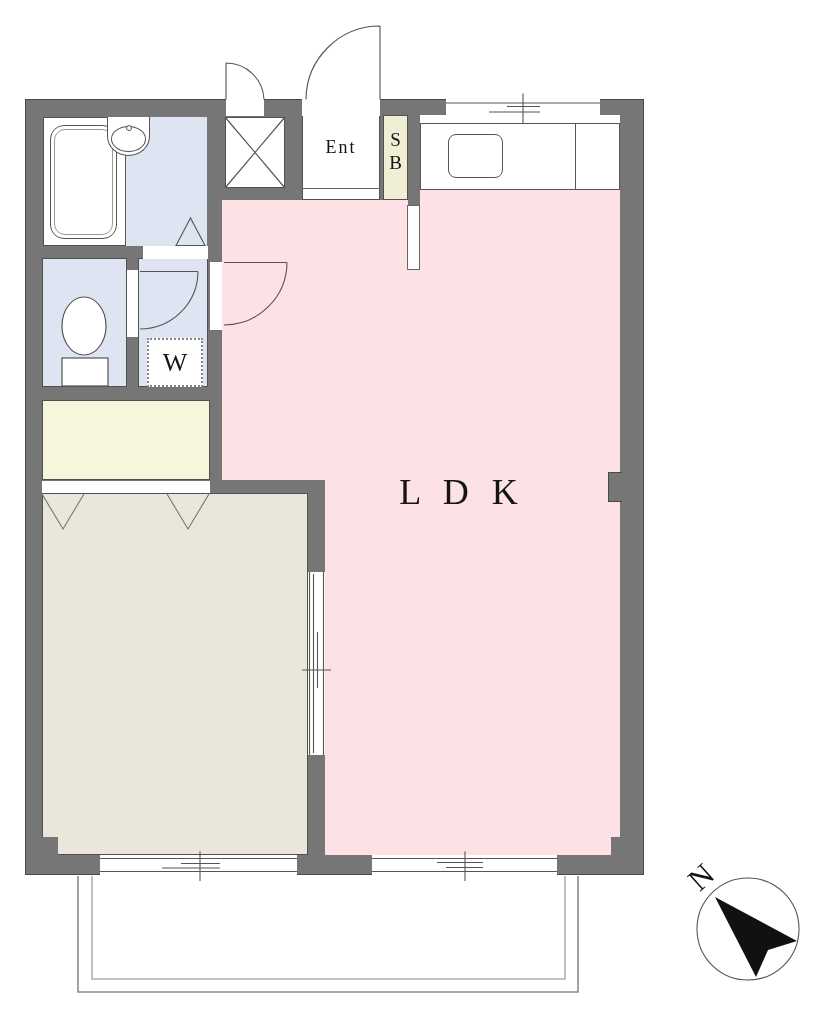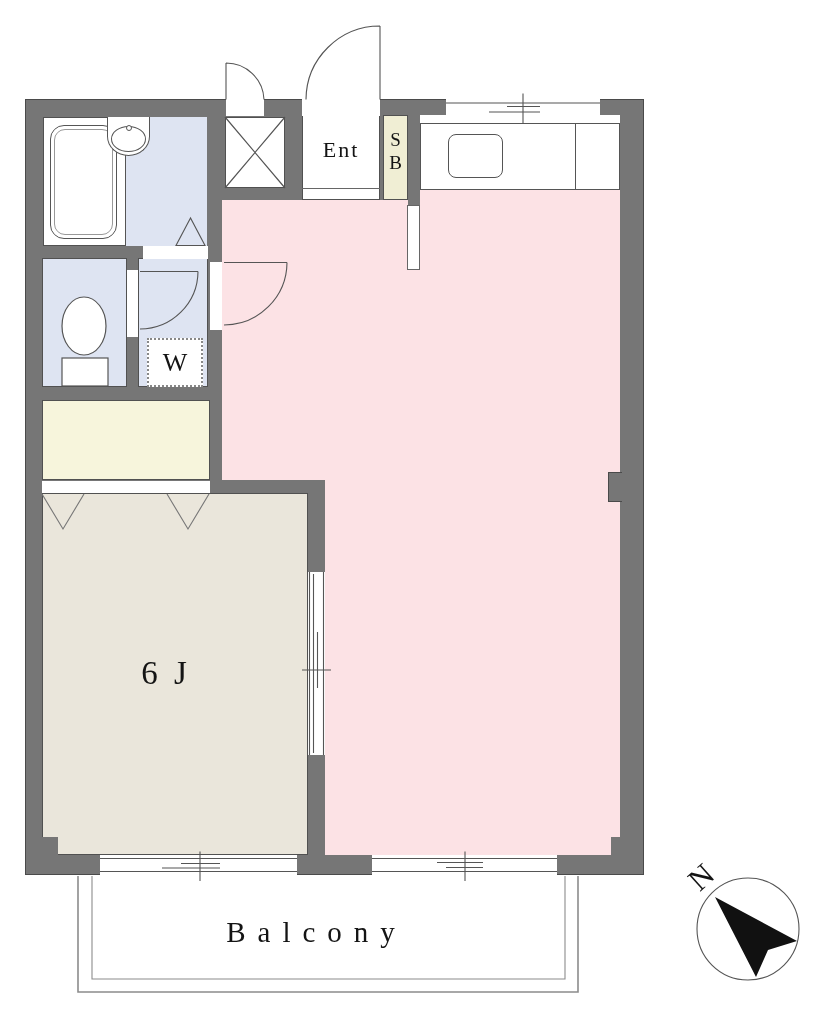--- a/index.html
+++ b/index.html
@@ -108,21 +108,20 @@
     <g stroke="#8c8c8c" fill="none">
       <polyline points="78,876 78,992 578,992 578,876" stroke-width="1.6"></polyline>
       <polyline points="92,876 92,979 565,979 565,876" stroke-width="1.1"></polyline>
     </g>
     <g>
       <circle cx="748" cy="929" r="51" stroke="#555" stroke-width="1.1" fill="#ffffff"></circle>
       <polygon points="715,897 797,941 768,950 756,977" fill="#111" stroke="none"></polygon>
     </g>
   </svg>
 
-  <div class="abs lbl" style="left:302px;top:138px;width:78px;height:30px;font-size:22px;">Ent</div>
+  <div class="abs lbl" style="left:302px;top:138px;width:78px;height:30px;font-size:18px;">Ent</div>
   <div class="abs lbl" style="left:383px;top:130px;width:25px;height:24px;font-size:19px;letter-spacing:0;">S</div>
   <div class="abs lbl" style="left:383px;top:153px;width:25px;height:24px;font-size:19px;letter-spacing:0;">B</div>
   <div class="abs lbl" style="left:147px;top:349px;width:56px;height:30px;font-size:26px;letter-spacing:0;">W</div>
-  <div class="abs lbl" style="left:33px;top:655px;width:266px;height:44px;font-size:33px;letter-spacing:4px;">6 J</div>
-  <div class="abs lbl" style="left:78px;top:917px;width:477px;height:36px;font-size:29px;letter-spacing:12px;">Balcony</div>
+  <div class="abs lbl" style="left:322px;top:473px;width:280px;height:42px;font-size:36px;letter-spacing:7px;">L D K</div>
   <div class="abs lbl" style="left:682px;top:860px;width:40px;height:36px;font-size:31px;letter-spacing:0;transform:rotate(-42deg);">N</div>
 
 </div>
 
 </body></html>

